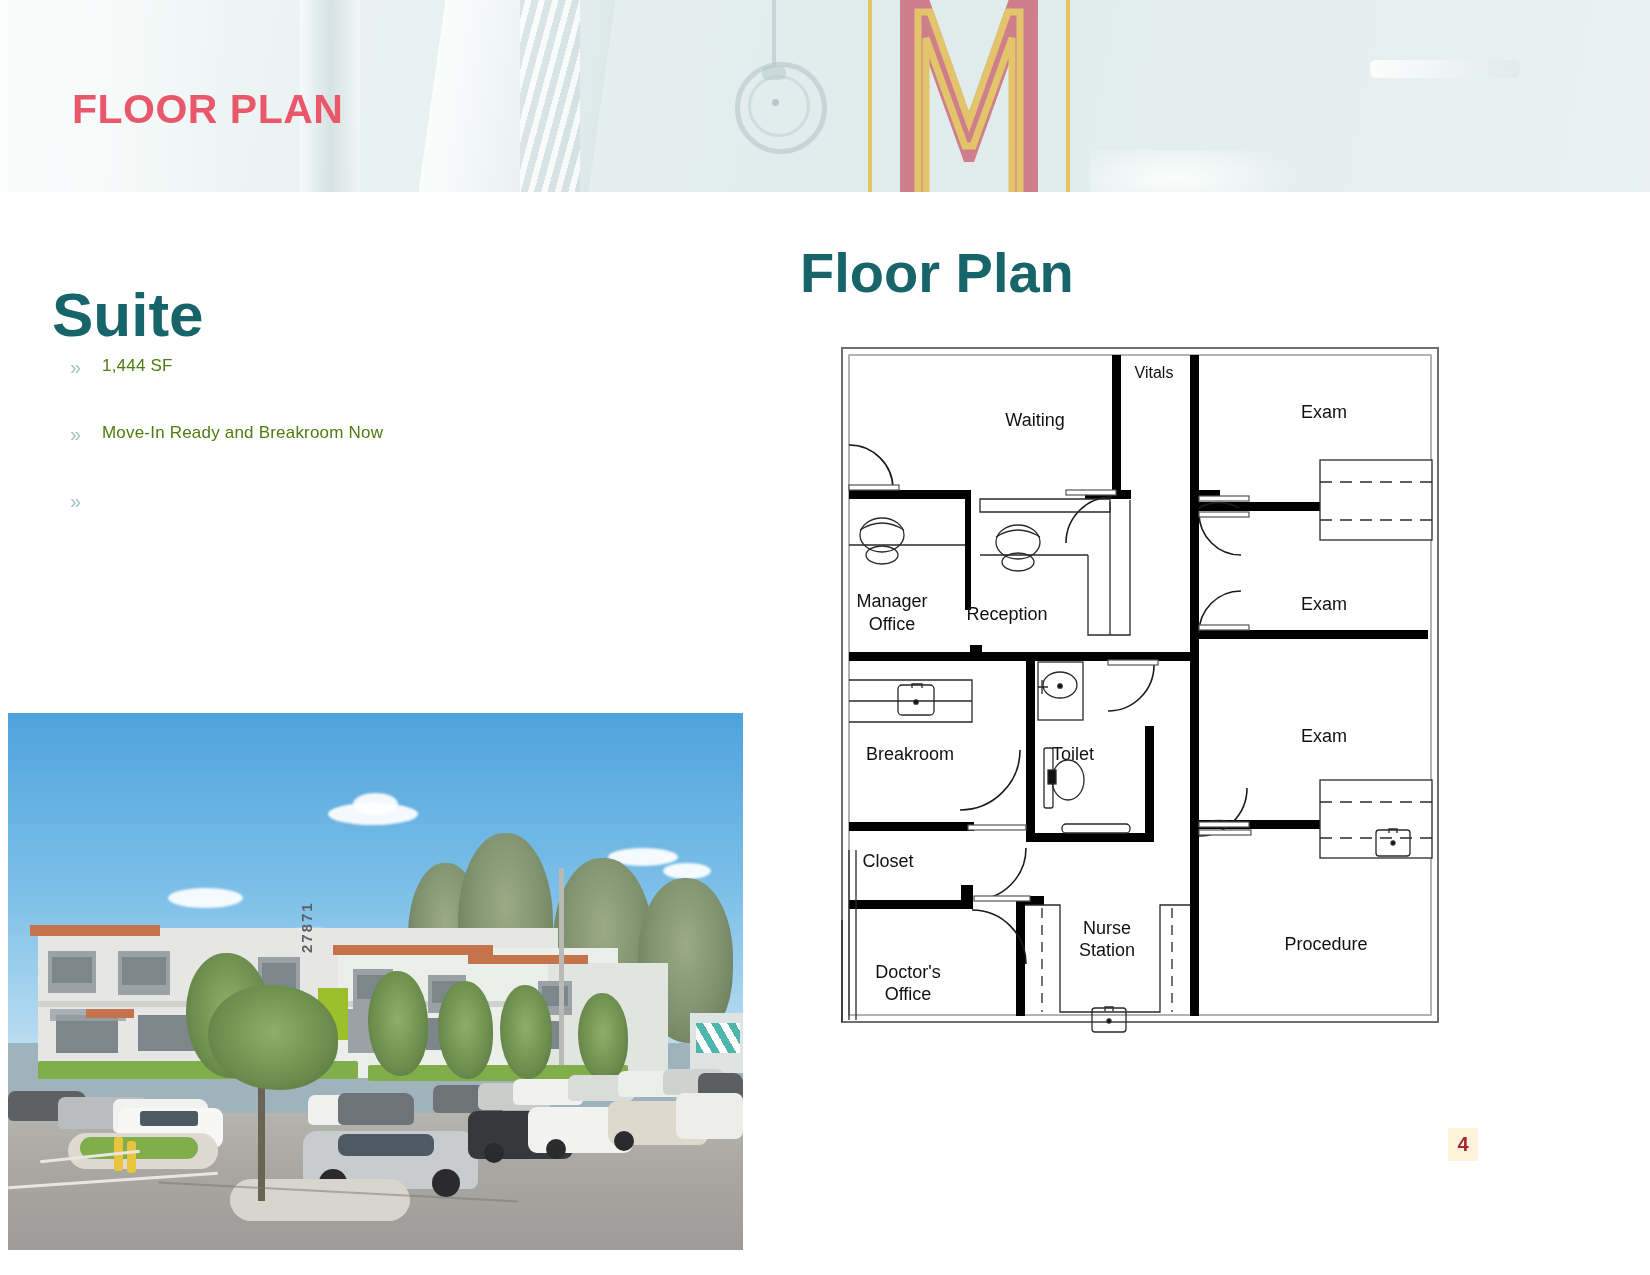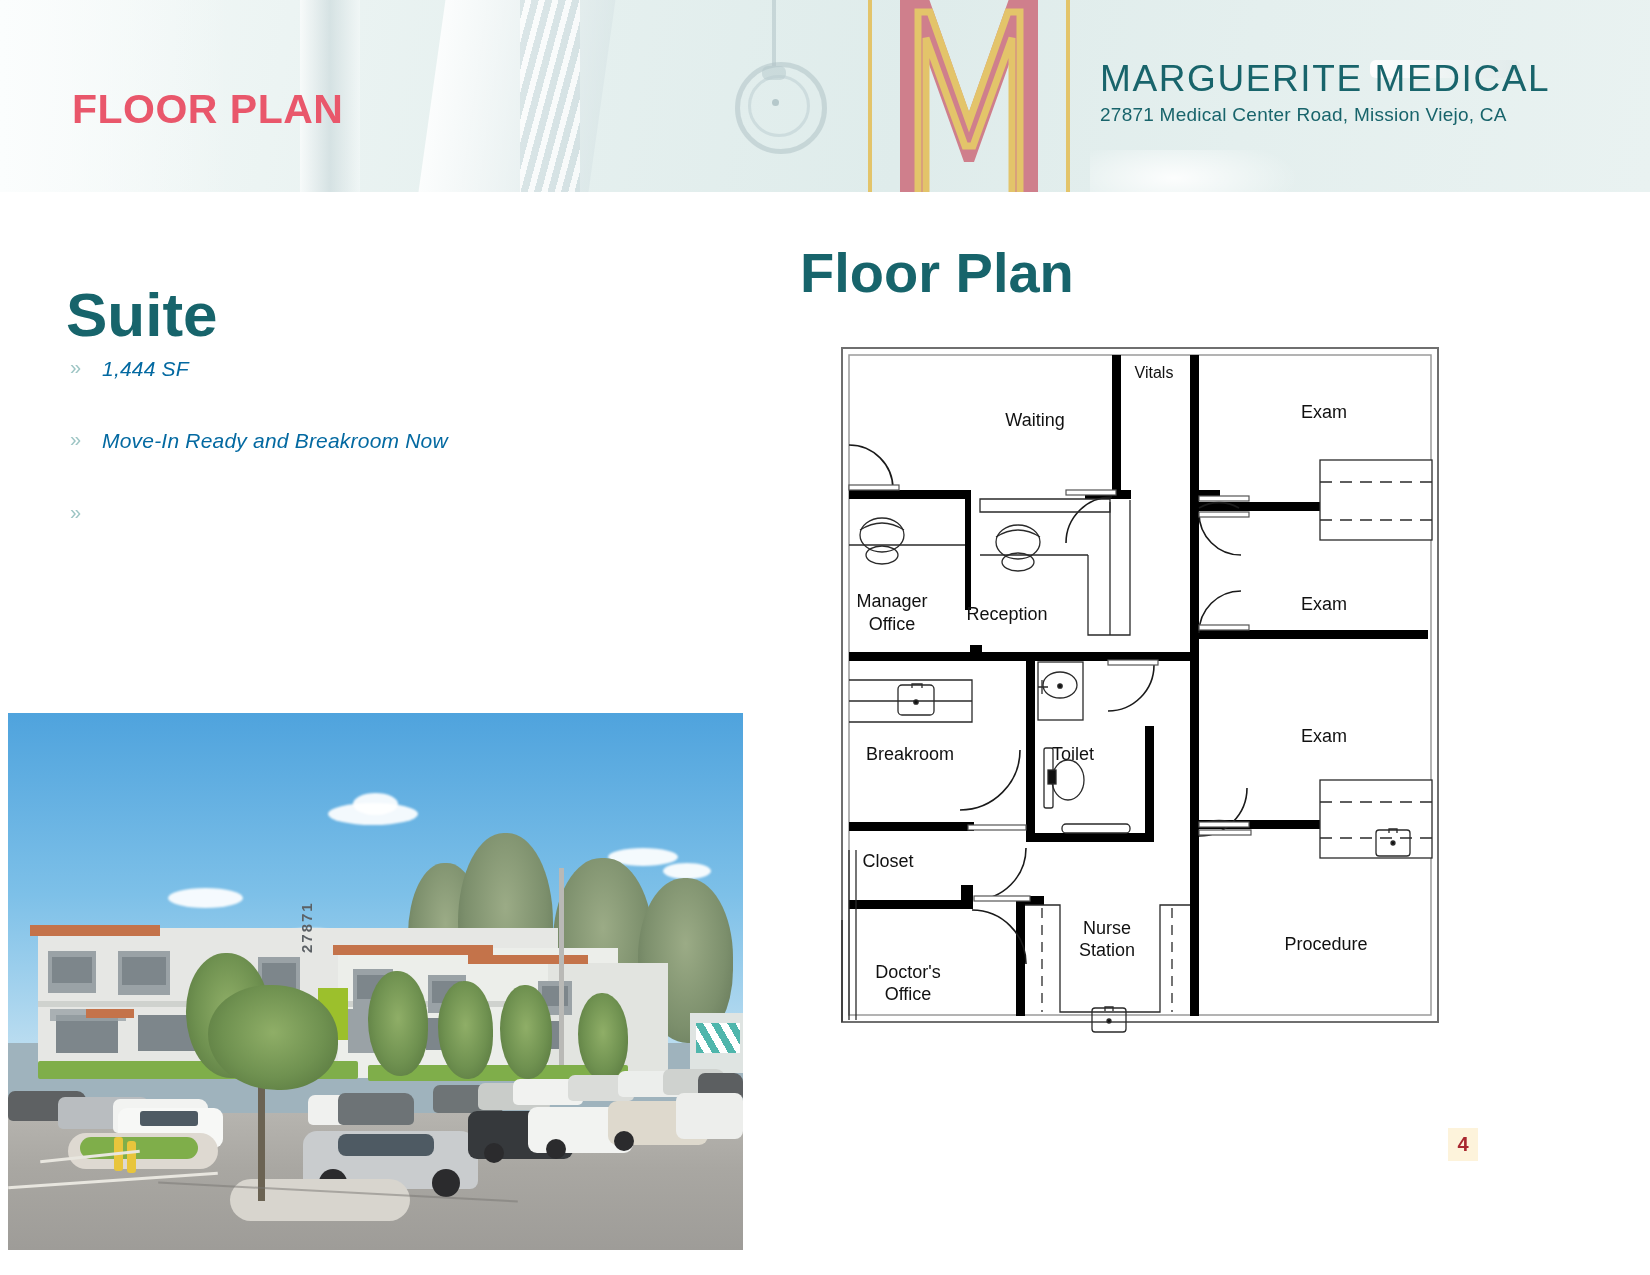--- a/index.html
+++ b/index.html
@@ -49,39 +49,39 @@
     font-size:37px;letter-spacing:1.6px;color:#18646b;
     font-family:"Liberation Sans", sans-serif;font-weight:400;
     line-height:1.05;white-space:nowrap;
   }
   #brand-address{
     font-size:19px;letter-spacing:.25px;color:#18646b;
     margin-top:5px;white-space:nowrap;
   }
 
   
-  #suite-heading{position:absolute;left:66px;top:230px;width:620px;height:120px;}
+  #suite-heading{position:absolute;left:52px;top:230px;width:620px;height:120px;}
   #suite-word{
     position:absolute;left:0;bottom:0;
     font-size:62px;font-weight:bold;color:#17646b;letter-spacing:0px;
   }
   #suite-number{
     position:absolute;left:238px;bottom:-14px;
     font-size:150px;font-weight:400;color:#f6c647;line-height:1;
     font-family:"DejaVu Sans", sans-serif;
   }
 
   #bullets{position:absolute;left:70px;top:355px;width:620px;}
   .bullet{position:relative;padding-left:32px;margin-bottom:44px;}
   .bullet .chev{
     position:absolute;left:0;top:2px;color:#9dc5c4;font-size:20px;line-height:1;
   }
   .bullet .btxt{
-    font-size:21px;color:#0369a1;line-height:1.35;
-    font-family:"Liberation Sans", sans-serif;letter-spacing:.2px;font-style:italic;
+    font-size:17px;color:#4d7c0f;line-height:1.35;
+    font-family:"Liberation Sans", sans-serif;letter-spacing:.2px;
   }
 
   
   #photo{
     position:absolute;left:8px;top:713px;width:735px;height:537px;
     overflow:hidden;background:#9fb3bd;
   }
   .ph{position:absolute;}
   .sky{left:0;top:0;width:735px;height:330px;background:linear-gradient(180deg,#4fa3dd 0%,#7dc0e8 55%,#b9dcf0 100%);}
   .cloud{background:rgba(255,255,255,.92);border-radius:50%;filter:blur(1px);}
@@ -156,24 +156,20 @@
 
   <div id="logo-mark">
     <div class="bar bar-l"></div>
     <div class="bar bar-r"></div>
     <svg class="mglyph" viewBox="0 0 215 230">
       <path d="M38 2 L66 2 L107 118 L148 2 L176 2 L176 205 L150 205 L150 62 L112 168 L102 168 L64 62 L64 205 L38 205 Z" fill="#cf7f8c"></path>
       <path d="M56 18 L68 18 L107 128 L146 18 L158 18 L158 228 L150 228 L150 44 L111 152 L103 152 L64 44 L64 228 L56 228 Z" fill="none" stroke="#e3c46a" stroke-width="7"></path>
     </svg>
   </div>
 
-  <div id="brand-block">
-    <div id="brand-name">MARGUERITE MEDICAL</div>
-    <div id="brand-address">27871 Medical Center Road, Mission Viejo, CA</div>
-  </div>
 </div>
 
 <div id="suite-heading">
   <div id="suite-word">Suite</div>
 </div>
 
 <div id="bullets">
   <div class="bullet">
     <span class="chev">»</span>
     <span class="btxt">1,444 SF</span>

